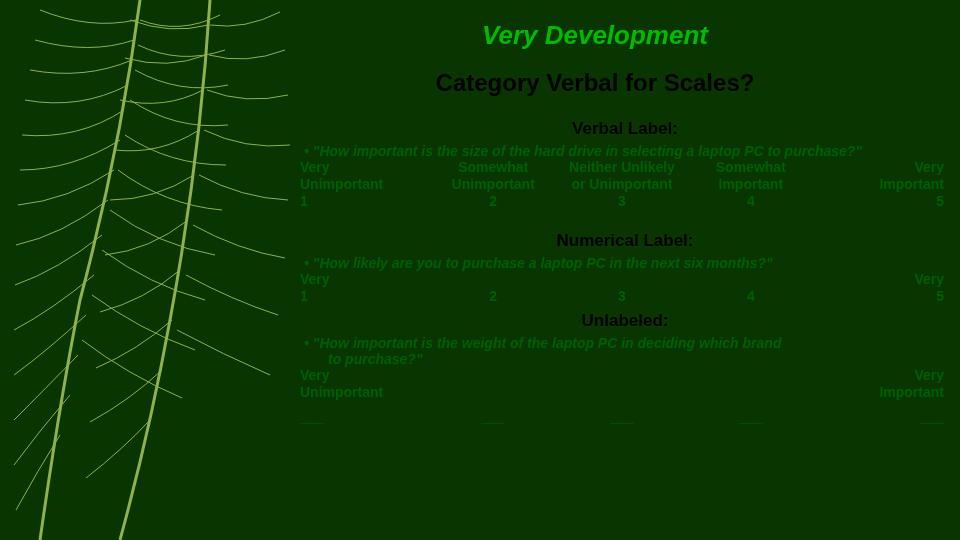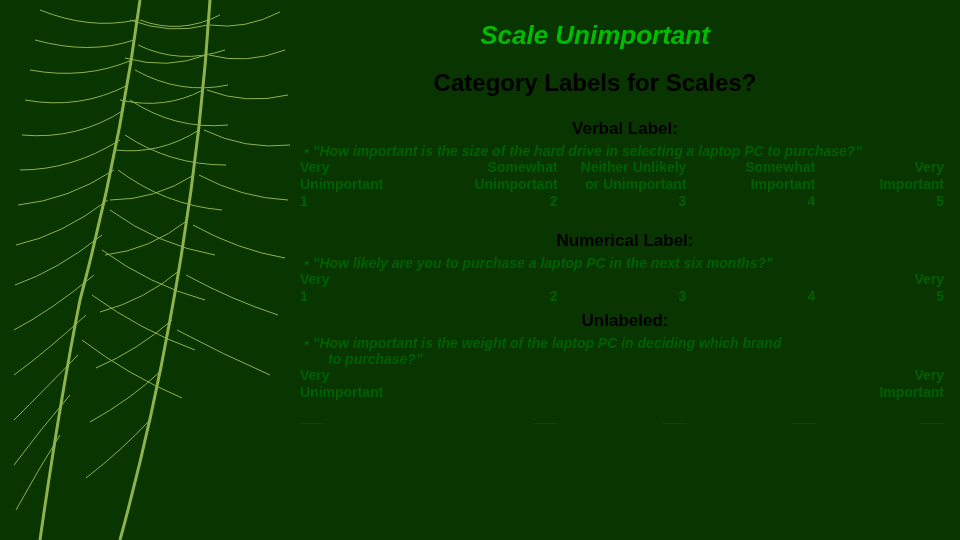--- a/index.html
+++ b/index.html
@@ -70,21 +70,21 @@
   .row5 {
     display: flex;
     justify-content: space-between;
     font-weight: bold;
     color: #006000;
     font-size: 14px;
     margin: 0 6px 0 0;
   }
   .row5 > div {
     flex: 1 1 0;
-    text-align: right;
+    text-align: center;
     line-height: 1.2;
   }
   .row5 > div:first-child { text-align: left; }
   .row5 > div:last-child { text-align: right; }
   .indent-block {
     margin-left: 28px;
   }
   .spacer { height: 12px; }
 </style>
 </head>
@@ -143,22 +143,22 @@
         <path d="M204 130 Q245 150 290 145"></path>
       <path d="M199 175 Q242 198 288 200"></path>
         <path d="M193 225 Q238 250 285 258"></path>
       <path d="M186 275 Q232 300 278 315"></path>
         <path d="M177 330 Q224 355 270 375"></path>
     </g>
   </g>
 </svg>
 
 <div class="content">
-  <div class="title">Scale Unimportant</div>
-  <div class="subtitle">Category Labels for Scales?</div>
+  <div class="title">Very Development</div>
+  <div class="subtitle">Category Verbal for Scales?</div>
 
   <div class="section-label">Verbal Label:</div>
   <div class="question-line">
     <span class="bullet">•&nbsp;</span><span>"How important is the size of the hard drive in selecting a laptop PC to purchase?"</span>
   </div>
   <div class="row5">
     <div>Very</div>
     <div>Somewhat</div>
     <div>Neither Unlikely</div>
     <div>Somewhat</div>

